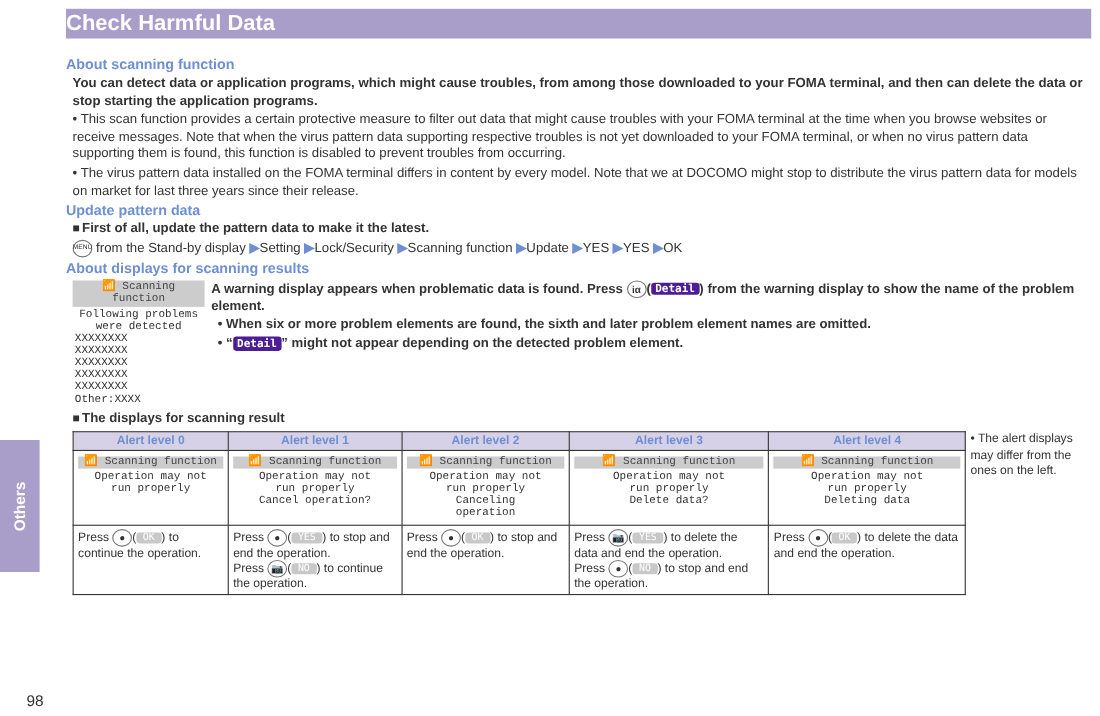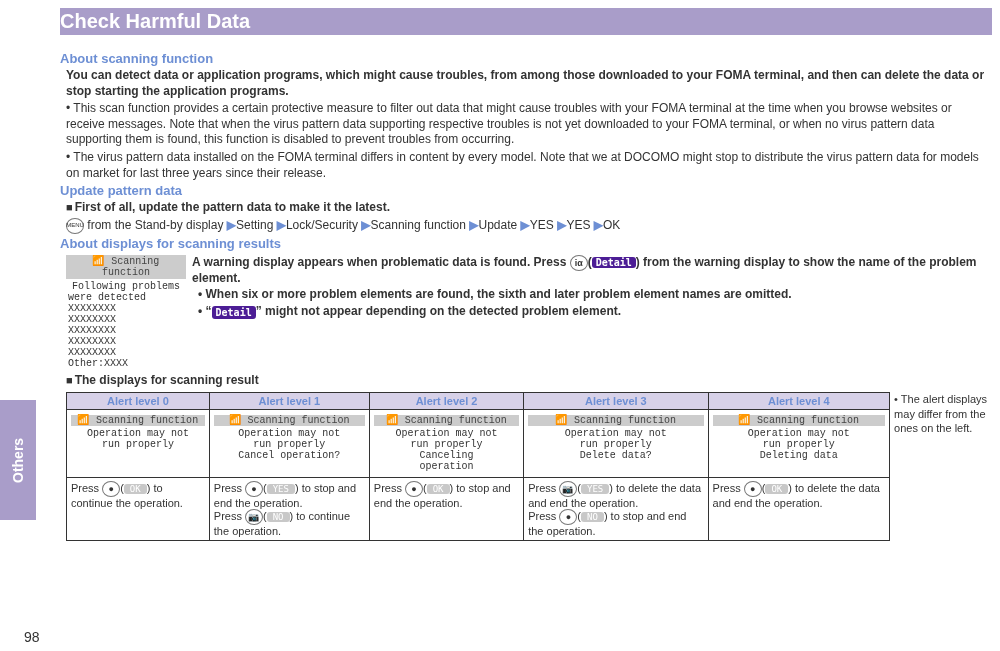--- a/index.html
+++ b/index.html
@@ -104,21 +104,21 @@
     text-align:center;
     font-weight:bold;
     font-size:14px;
     display:flex; align-items:center; justify-content:center;
   }
   .page-num {
     position:absolute;
     left:24px; bottom:6px;
     font-size:14px;
   }
-  .table-wrap { display:flex; gap:4px; margin:2px 0 0 6px;}
+  .table-wrap { display:flex; gap:4px; margin:2px 12px 0 6px;}
   .side-note { width:110px; font-size:11px; line-height:1.3; padding-top:2px;}
 </style>
 </head>
 <body>
 
 <div class="side-tab">Others</div>
 <div class="page-num">98</div>
 
 <div class="page">
   <div class="title-bar">Check Harmful Data</div>
@@ -141,21 +141,21 @@
     <span class="nav-arrow">▶</span><span>OK</span>
   </div>
 
   <div class="blue-head">About displays for scanning results</div>
 
   <div class="warn-flex">
     <div class="phone-box">
       <div class="phone-title">📶 <span>Scanning function</span></div>
       <div class="phone-body">
         <div style="text-align:center">Following problems</div>
-        <div style="">were detected</div>
+        <div style="text-align:center">were detected</div>
         <div>XXXXXXXX</div>
         <div>XXXXXXXX</div>
         <div>XXXXXXXX</div>
         <div>XXXXXXXX</div>
         <div>XXXXXXXX</div>
         <div>Other:XXXX</div>
       </div>
     </div>
     <div class="warn-right">
       <div class="bold">

